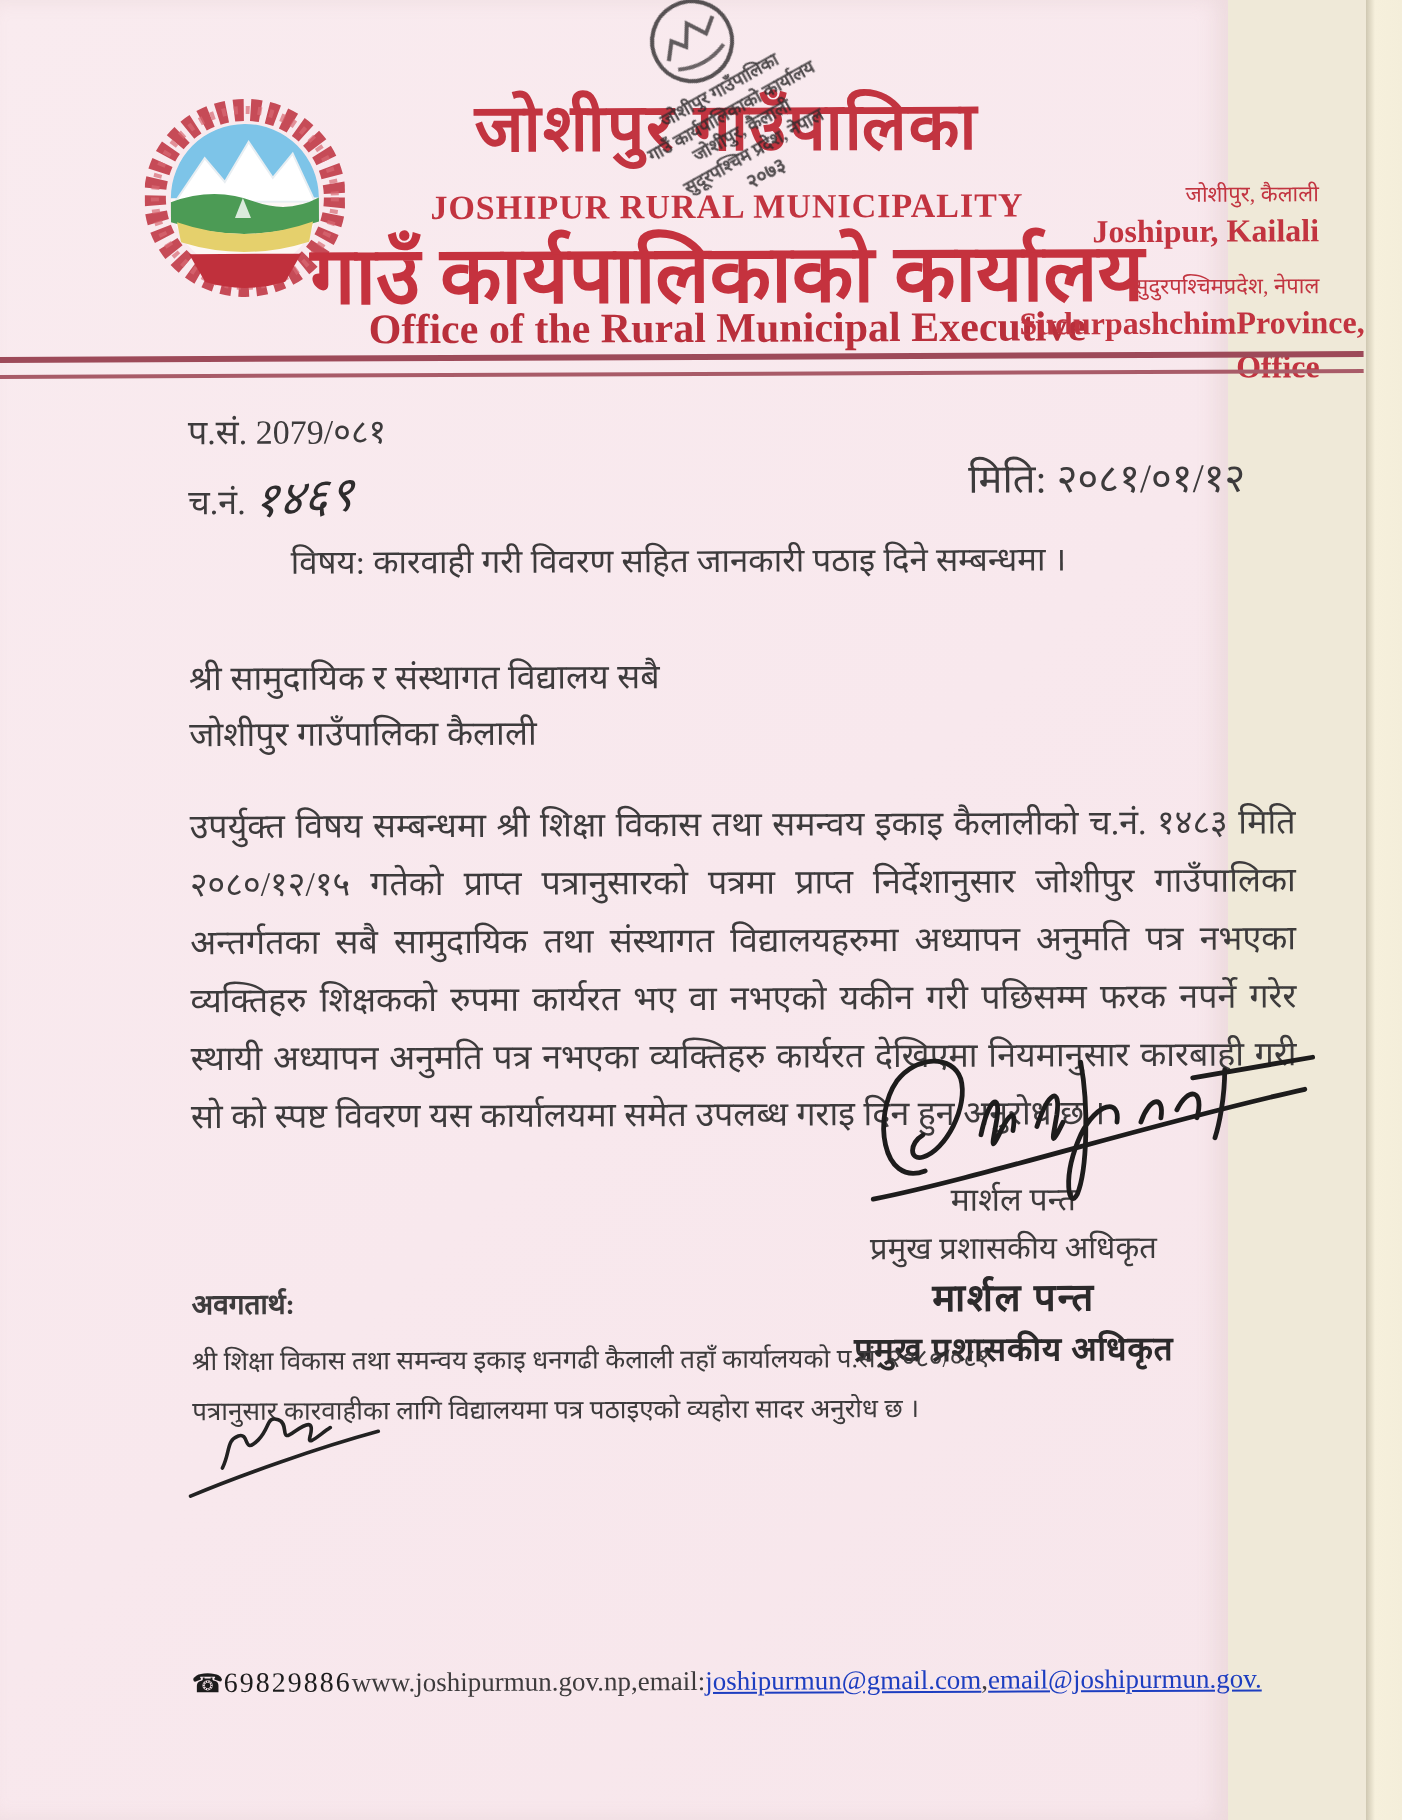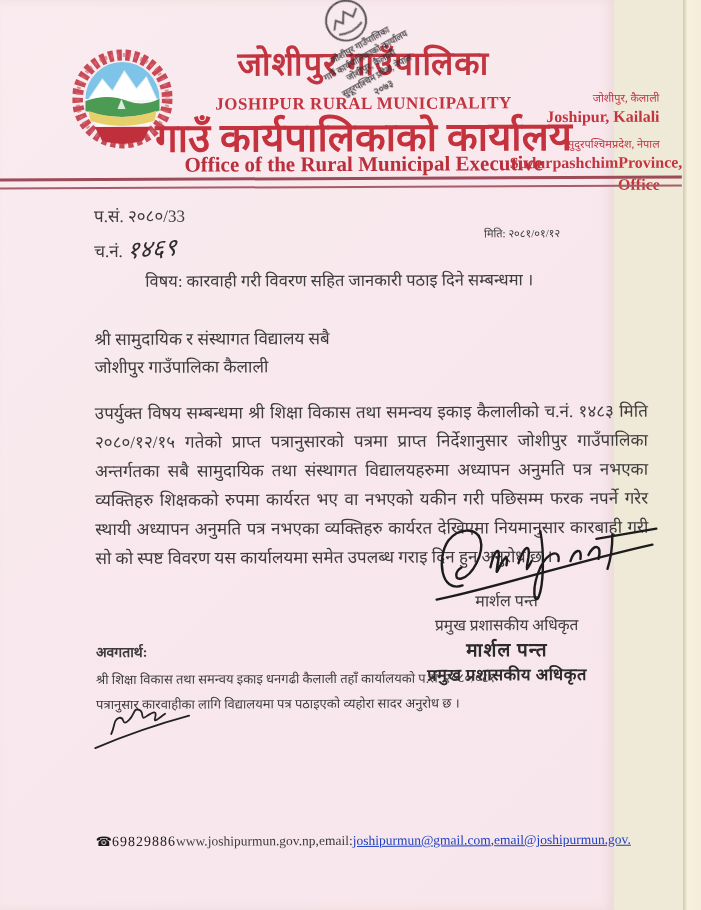--- a/index.html
+++ b/index.html
@@ -44,21 +44,21 @@
   .ink-stamp .seal{margin:0 auto;display:block;}
   .ink-stamp .l{font-size:9px;line-height:1.3;white-space:nowrap;}
   .ink-stamp .l5{font-size:10px;}
 
   
   .refno{position:absolute;left:95px;top:203px;font-size:17px;}
   .chno{position:absolute;left:95px;top:230px;font-size:17px;}
   .chno .hand{display:inline-block;font-size:24px;font-style:italic;
               transform:rotate(-4deg) skewX(-8deg);font-family:"DejaVu Sans",sans-serif;
               color:#2e2c2d;margin-left:4px;}
-  .date{position:absolute;left:485px;top:226px;font-size:11px;}
+  .date{position:absolute;left:485px;top:226px;font-size:20px;}
 
   .subject{position:absolute;left:90px;top:268px;width:500px;text-align:center;font-size:16.5px;}
 
   .addressee{position:absolute;left:95px;top:325px;font-size:17px;line-height:1.65;}
 
   .body-par{position:absolute;left:95px;top:398px;width:553px;font-size:17px;
             line-height:29px;text-align:justify;}
 
   
   .sig-svg{position:absolute;left:428px;top:524px;}
@@ -122,21 +122,21 @@
       </svg>
       <div class="l">जोशीपुर गाउँपालिका</div>
       <div class="l">गाउँ कार्यपालिकाको कार्यालय</div>
       <div class="l">जोशीपुर, कैलाली</div>
       <div class="l">सुदूरपश्चिम प्रदेश, नेपाल</div>
       <div class="l l5">२०७३</div>
     </div>
 
     <div class="rule"></div>
 
-    <div class="refno">प.सं. २०८०/33</div>
+    <div class="refno">प.सं. 2079/०८१</div>
     <div class="chno"><span>च.नं.</span><span class="hand">१४६९</span></div>
     <div class="date">मिति: २०८१/०१/१२</div>
 
     <div class="subject">विषय: कारवाही गरी विवरण सहित जानकारी पठाइ दिने सम्बन्धमा ।</div>
 
     <div class="addressee">
       <div>श्री सामुदायिक र संस्थागत विद्यालय सबै</div>
       <div>जोशीपुर गाउँपालिका कैलाली</div>
     </div>
 

